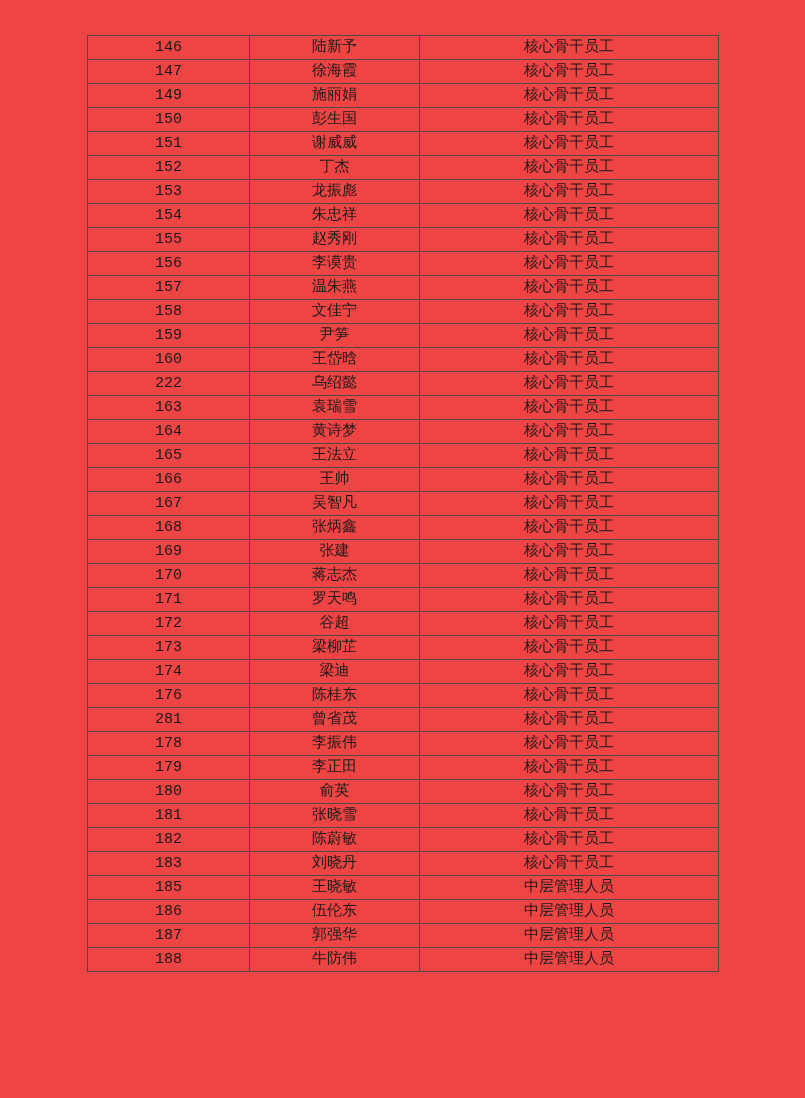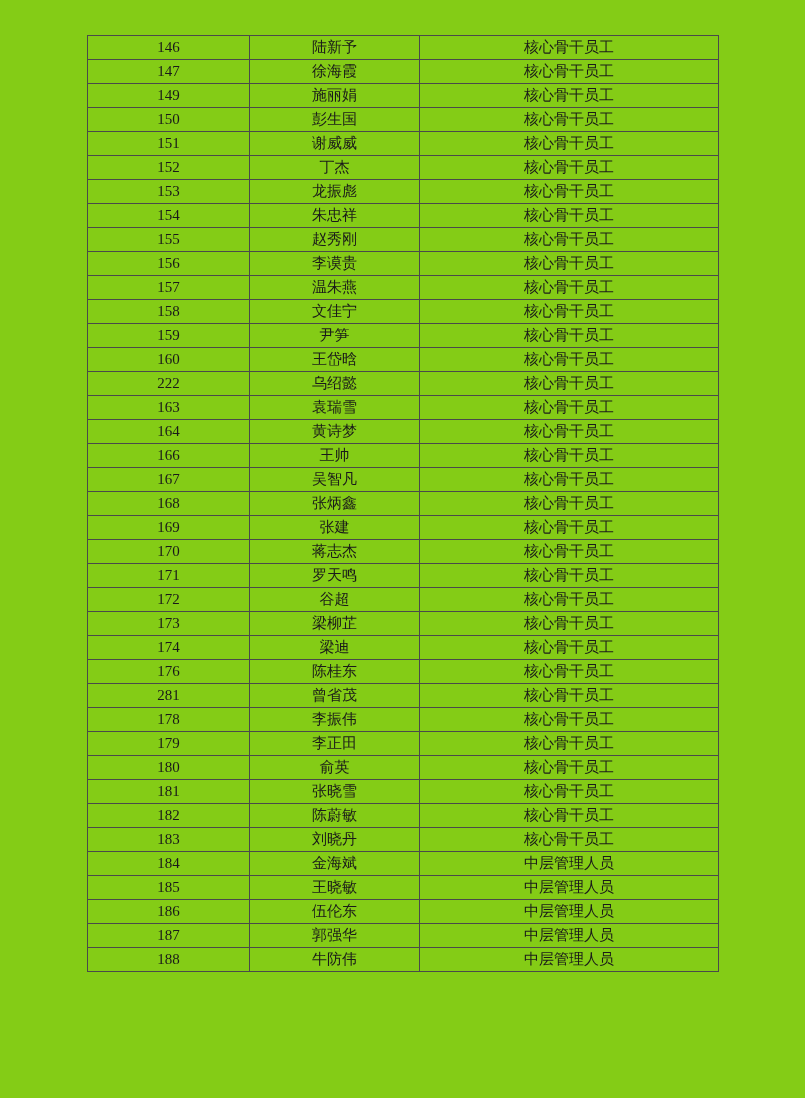--- a/index.html
+++ b/index.html
@@ -11,21 +11,22 @@
     height: 1098px;
     background: #ffffff;
     position: relative;
     overflow: hidden;
     font-family: "Liberation Serif", "DejaVu Serif", serif;
     color: #1a1a1a;
   }
   .page {
     position: absolute;
     inset: 0;
-    background: #84cc16;
+    background: #ef4444;
+    font-family: Liberation Mono, monospace;
   }
   table.roster {
     position: absolute;
     left: 87px;
     top: 35px;
     width: 628px;
     border-collapse: collapse;
     table-layout: fixed;
   }
   table.roster td {
@@ -146,20 +147,25 @@
     <td class="col-name">袁瑞雪</td>
     <td class="col-category">核心骨干员工</td>
   </tr>
 
   <tr>
     <td class="col-no">164</td>
     <td class="col-name">黄诗梦</td>
     <td class="col-category">核心骨干员工</td>
   </tr>
 
+  <tr>
+    <td class="col-no">165</td>
+    <td class="col-name">王法立</td>
+    <td class="col-category">核心骨干员工</td>
+  </tr>
 
   <tr>
     <td class="col-no">166</td>
     <td class="col-name">王帅</td>
     <td class="col-category">核心骨干员工</td>
   </tr>
 
   <tr>
     <td class="col-no">167</td>
     <td class="col-name">吴智凡</td>
@@ -250,25 +256,20 @@
     <td class="col-name">陈蔚敏</td>
     <td class="col-category">核心骨干员工</td>
   </tr>
 
   <tr>
     <td class="col-no">183</td>
     <td class="col-name">刘晓丹</td>
     <td class="col-category">核心骨干员工</td>
   </tr>
 
-  <tr>
-    <td class="col-no">184</td>
-    <td class="col-name">金海斌</td>
-    <td class="col-category">中层管理人员</td>
-  </tr>
 
   <tr>
     <td class="col-no">185</td>
     <td class="col-name">王晓敏</td>
     <td class="col-category">中层管理人员</td>
   </tr>
 
   <tr>
     <td class="col-no">186</td>
     <td class="col-name">伍伦东</td>

